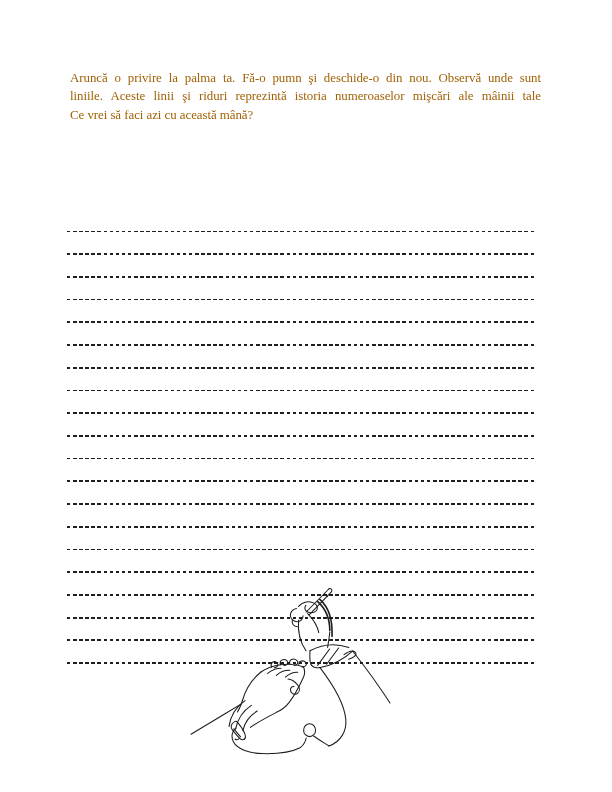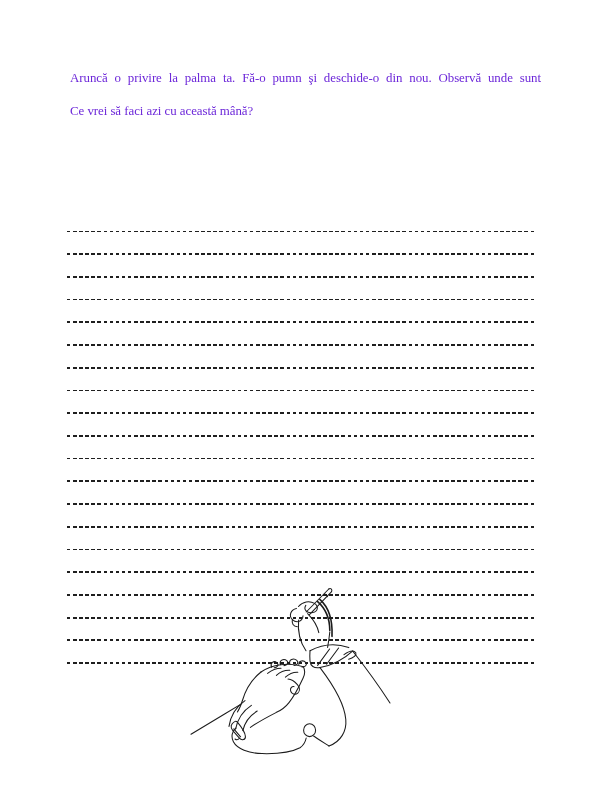--- a/index.html
+++ b/index.html
@@ -10,25 +10,25 @@
     background:#ffffff;
     overflow:hidden;
     font-family:"Liberation Serif", serif;
   }
   
   .prompt {
     position:absolute;
     left:70px; top:69px; width:471px;
     font-size:12.9px;
     line-height:18.4px;
-    color:#6d28d9;
+    color:#a16207;
     letter-spacing:-0.05px;
   }
   .pline { text-align:justify; text-align-last:justify; }
-  .pline.last { text-align-last:left;margin-top:15px; }
+  .pline.last { text-align-last:left; }
   
   .lines-area {
     position:absolute;
     left:67px; top:230.5px; width:470px;
   }
   .wline {
     height:1.8px;
     margin-bottom:20.93px;
     background:repeating-linear-gradient(to right,
       #1f1f1f 0px, #1f1f1f 3.5px,
@@ -49,20 +49,21 @@
   }
   .illus .bold { stroke-width:1.6; }
 </style>
 </head>
 <body>
 
 <div class="page">
 
   <div class="prompt">
     <div class="pline">Aruncă o privire la palma ta. Fă-o pumn şi deschide-o din nou. Observă unde sunt</div>
+    <div class="pline">liniile. Aceste linii şi riduri reprezintă istoria numeroaselor mişcări ale mâinii tale</div>
     <div class="pline last">Ce vrei să faci azi cu această mână?</div>
   </div>
 
   <div class="lines-area">
       <div class="wline"></div>
       <div class="wline"></div>
       <div class="wline"></div>
       <div class="wline"></div>
       <div class="wline"></div>
       <div class="wline"></div>

